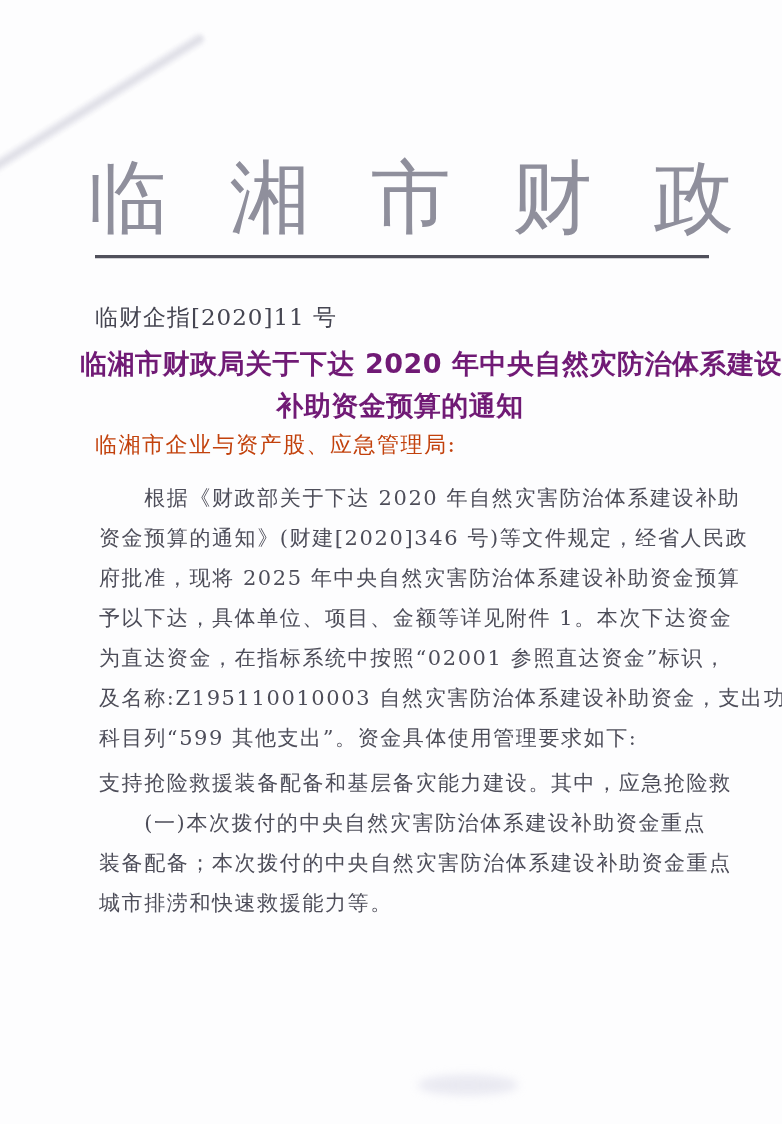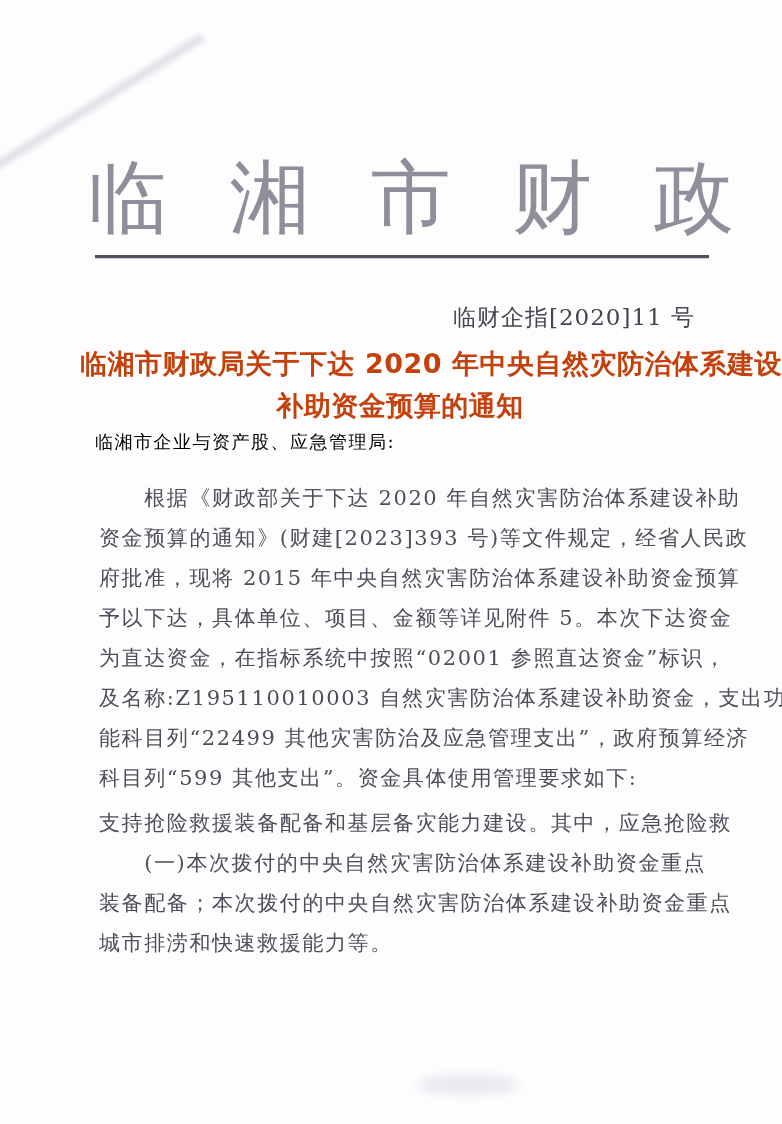--- a/index.html
+++ b/index.html
@@ -62,51 +62,50 @@
     background: #50505b;
     box-shadow: 0 1px 0 rgba(80,80,91,0.25);
   }
 
   
   .doc-number {
     position: absolute;
     top: 302px;
     left: 95px;
     width: 600px;
-    text-align: right;
     font-size: 23px;
     color: #454551;
     letter-spacing: 1px;
     white-space: nowrap;
   }
 
   
   .doc-title {
     position: absolute;
     top: 343px;
     left: 80px;
     width: 640px;
     text-align: center;
     font-family: "DejaVu Sans", "Liberation Sans", sans-serif;
     font-weight: 700;
     font-size: 27px;
     line-height: 42px;
-    color: #c2410c;
+    color: #701a75;
     letter-spacing: 0.5px;
   }
   .doc-title .t-line { white-space: nowrap; }
 
   
   .addressee {
     position: absolute;
     top: 430px;
     left: 95px;
     width: 614px;
-    font-size: 18px;
-    color: #000000;
+    font-size: 22px;
+    color: #c2410c;
     letter-spacing: 1.5px;
     white-space: nowrap;
   }
   .body-text {
     position: absolute;
     top: 474px;
     left: 95px;
     width: 616px;
     font-size: 21px;
     color: #4d4d59;
@@ -136,26 +135,25 @@
   <div class="doc-title">
     <div class="t-line">临湘市财政局关于下达 2020 年中央自然灾防治体系建设</div>
     <div class="t-line">补助资金预算的通知</div>
   </div>
 
   <div class="addressee">临湘市企业与资产股、应急管理局:</div>
 
   <div class="body-text">
     <div class="para">
         <div class="doc-line">　　根据《财政部关于下达 2020 年自然灾害防治体系建设补助</div>
-        <div class="doc-line">资金预算的通知》(财建[2023]393 号)等文件规定，经省人民政</div>
-        <div class="doc-line">府批准，现将 2015 年中央自然灾害防治体系建设补助资金预算</div>
-        <div class="doc-line">予以下达，具体单位、项目、金额等详见附件 5。本次下达资金</div>
+        <div class="doc-line">资金预算的通知》(财建[2020]346 号)等文件规定，经省人民政</div>
+        <div class="doc-line">府批准，现将 2025 年中央自然灾害防治体系建设补助资金预算</div>
+        <div class="doc-line">予以下达，具体单位、项目、金额等详见附件 1。本次下达资金</div>
         <div class="doc-line">为直达资金，在指标系统中按照“02001 参照直达资金”标识，</div>
         <div class="doc-line">及名称:Z195110010003 自然灾害防治体系建设补助资金，支出功</div>
-        <div class="doc-line">能科目列“22499 其他灾害防治及应急管理支出”，政府预算经济</div>
         <div class="doc-line">科目列“599 其他支出”。资金具体使用管理要求如下:</div>
       </div>
     <div class="para">
         <div class="doc-line">支持抢险救援装备配备和基层备灾能力建设。其中，应急抢险救</div>
         <div class="doc-line">　　(一)本次拨付的中央自然灾害防治体系建设补助资金重点</div>
         <div class="doc-line">装备配备；本次拨付的中央自然灾害防治体系建设补助资金重点</div>
         <div class="doc-line">城市排涝和快速救援能力等。</div>
       </div>
   </div>
 

